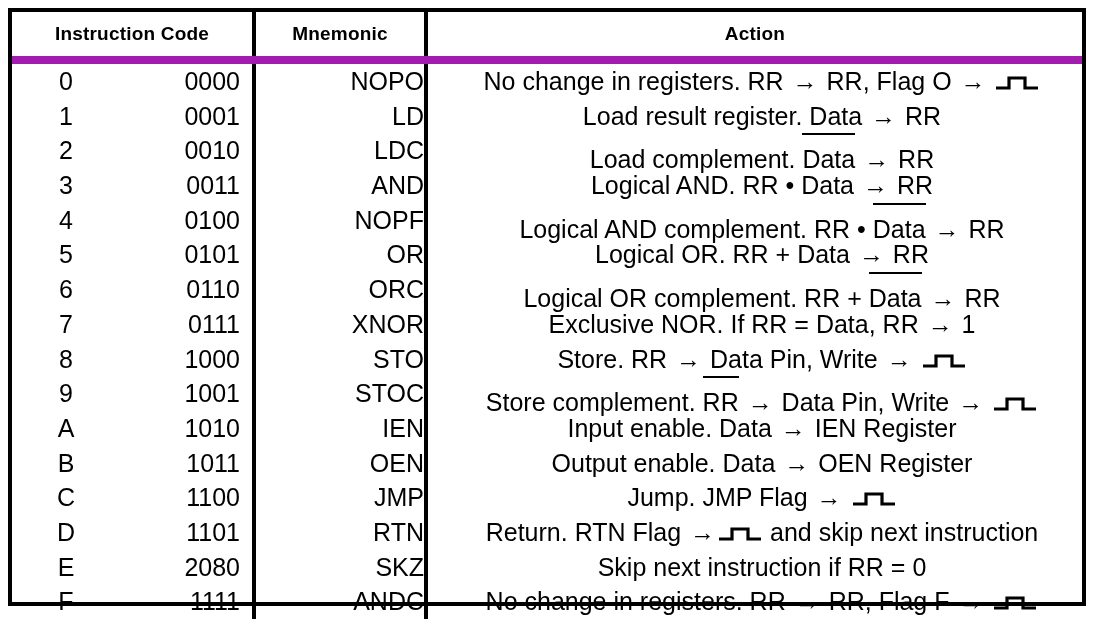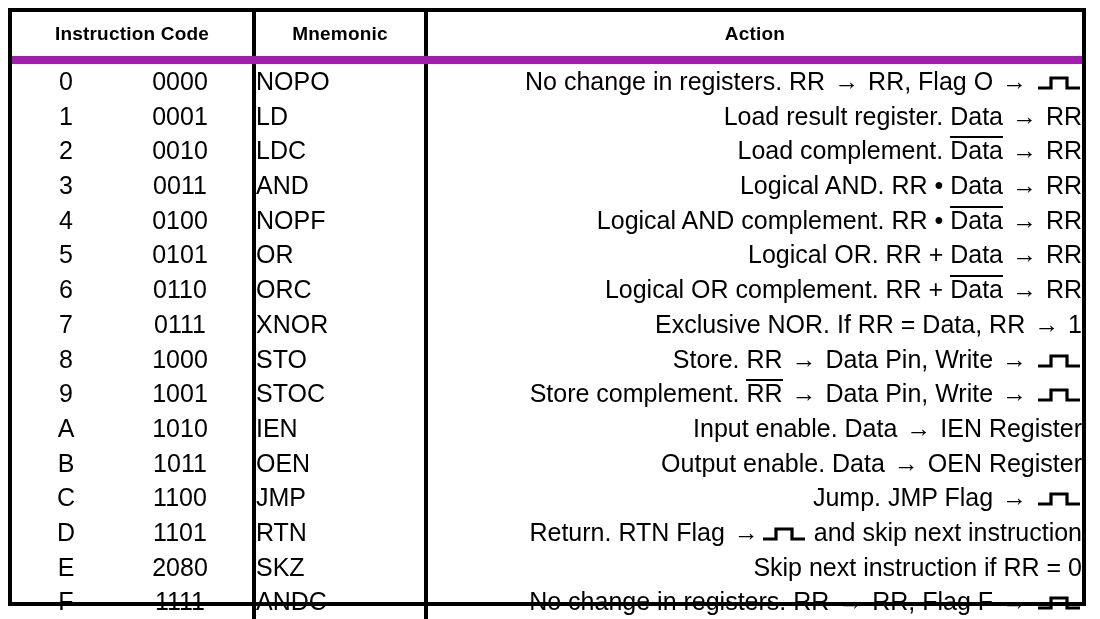--- a/index.html
+++ b/index.html
@@ -81,36 +81,36 @@
   .code-line {
     display: flex;
     align-items: center;
   }
   .code-hex {
     width: 108px;
     text-align: center;
   }
   .code-bin {
     width: 120px;
-    text-align: center;
+    text-align: right;
   }
 
   .mnem-line {
-    text-align: left;
+    text-align: right;
   }
 
   .act-line {
     padding-left: 14px;
-    text-align: right;
+    text-align: center;
   }
 
   
   .ovl {
     border-top: 2.5px solid #000000;
-    padding-top: 0px;
+    padding-top: 12px;
     display: inline-block;
     line-height: 0.98;
   }
 
   
   .arw {
     display: inline-block;
     padding: 0 2px;
   }
 

